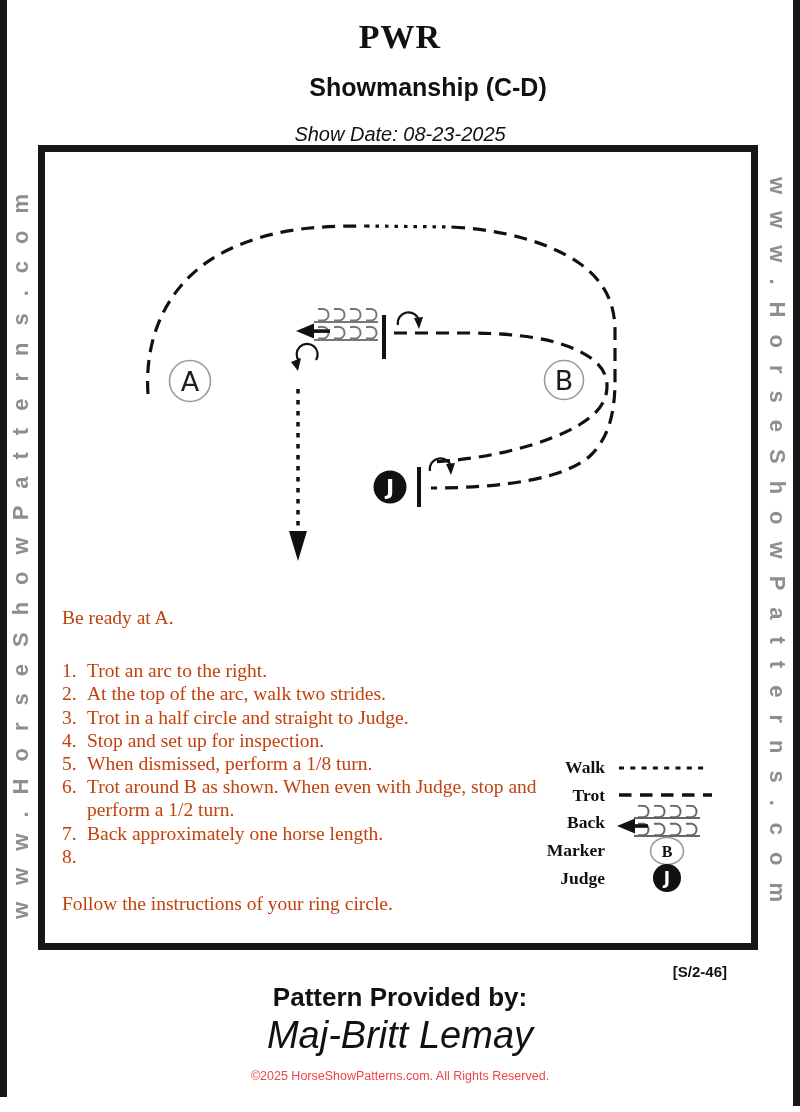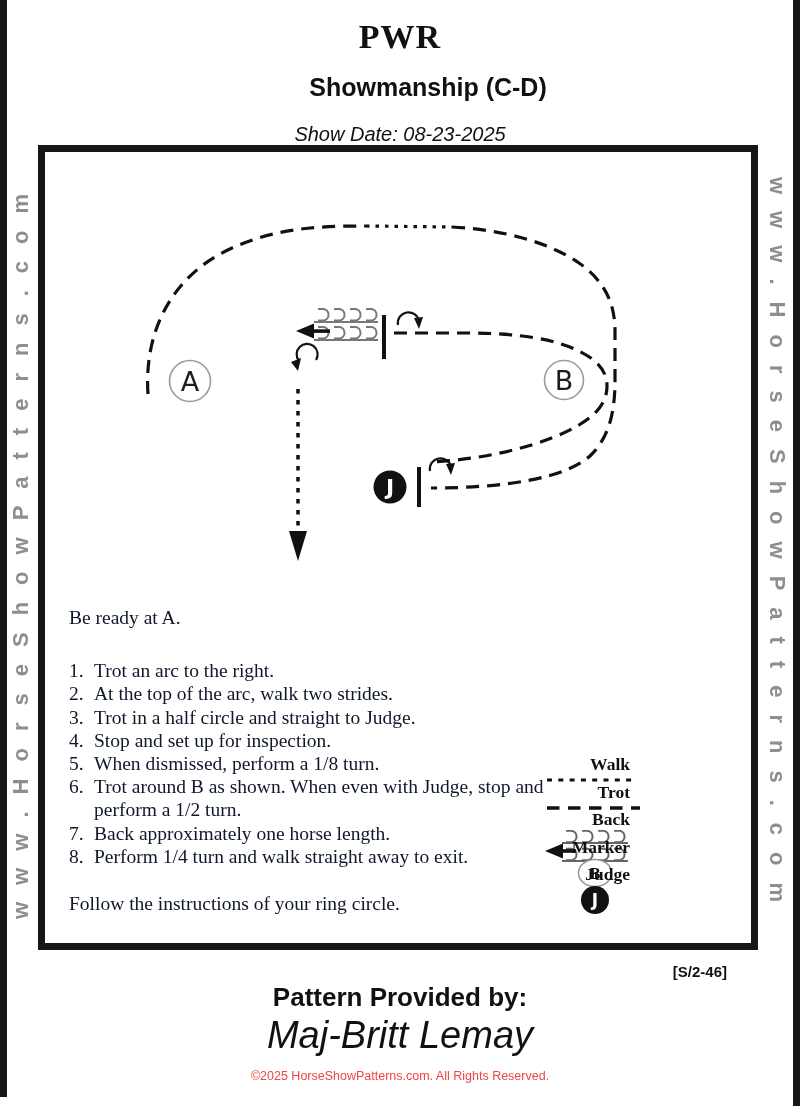--- a/index.html
+++ b/index.html
@@ -19,30 +19,30 @@
   
   .wm{position:absolute;white-space:nowrap;font-weight:bold;font-size:22px;
       letter-spacing:17px;color:#8e8e8e;}
   .wm.left{left:21px;top:548px;transform:translate(-50%,-50%) rotate(-90deg);}
   .wm.right{left:777px;top:548px;transform:translate(-50%,-50%) rotate(90deg);}
   
   .pattern-box{position:absolute;left:38px;top:145px;width:706px;height:791px;
                border:7px solid #161616;background:#fff;}
   .diagram{position:absolute;left:38px;top:150px;}
   
-  .instructions{position:absolute;left:69px;top:606px;width:505px;
-                font-family:"Liberation Serif",serif;font-size:19.5px;line-height:23.2px;color:#0f172a;}
+  .instructions{position:absolute;left:62px;top:606px;width:505px;
+                font-family:"Liberation Serif",serif;font-size:19.5px;line-height:23.2px;color:#c2410c;}
   .ready{margin:0 0 30px 0;}
   .step{display:flex;}
   .snum{flex:none;width:25px;}
   .stext{flex:none;max-width:462px;}
   .note{margin:24px 0 0 0;}
   
   .legend{position:absolute;left:533px;top:754px;}
-  .lrow{display:flex;align-items:center;height:27.6px;flex-direction:column;}
+  .lrow{display:flex;align-items:center;height:27.6px;}
   .llabel{width:72px;text-align:right;font-family:"Liberation Serif",serif;
           font-weight:bold;font-size:17.5px;}
   .lsym{width:110px;margin-left:12px;display:flex;align-items:center;}
   
   .pattern-code{position:absolute;top:963px;right:73px;font-weight:bold;font-size:15px;}
   .provided-label{position:absolute;top:982px;left:0;width:100%;text-align:center;
                   font-weight:bold;font-size:26px;}
   .provided-name{position:absolute;top:1014px;left:0;width:100%;text-align:center;
                  font-style:italic;font-size:38px;}
   .copyright{position:absolute;top:1069px;left:0;width:100%;text-align:center;
@@ -154,21 +154,20 @@
     <div class="step">
       <span class="snum">6.</span>
       <span class="stext">Trot around B as shown.  When even with Judge, stop and perform a 1/2 turn.</span>
     </div>
     <div class="step">
       <span class="snum">7.</span>
       <span class="stext">Back approximately one horse length.</span>
     </div>
     <div class="step">
       <span class="snum">8.</span>
-      <span class="stext">Perform 1/4 turn and walk straight away to exit.</span>
     </div>
     <p class="note">Follow the instructions of your ring circle.</p>
   </div>
 
   <div class="legend">
     <div class="lrow">
       <span class="llabel">Walk</span>
       <span class="lsym">
         <svg width="100" height="10">
             <line x1="2" y1="5" x2="92" y2="5" stroke="#111" stroke-width="3" stroke-dasharray="5 6.3"></line>

